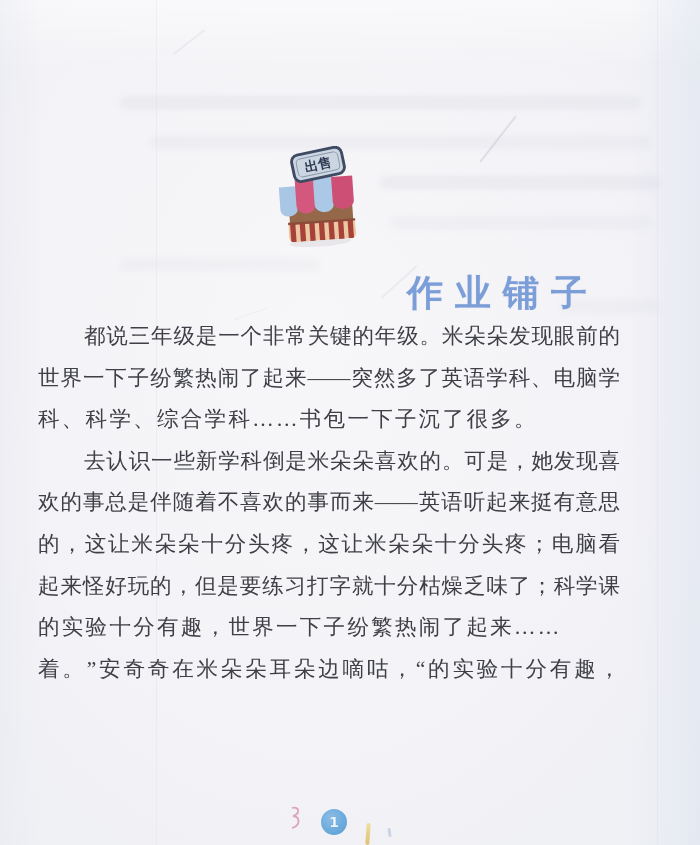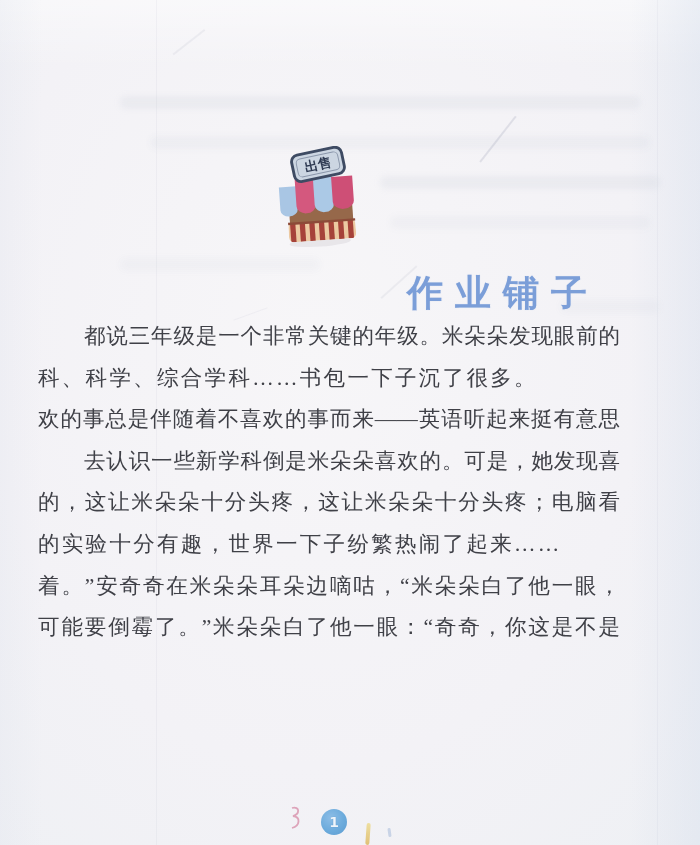--- a/index.html
+++ b/index.html
@@ -126,27 +126,28 @@
         <rect x="28.5" y="9.5" width="44" height="19" rx="4.5" fill="none" stroke="#8b97ab" stroke-width="1"></rect>
         <text x="50.5" y="24" font-size="14" font-weight="bold" fill="#2e3a52" text-anchor="middle" font-family="'DejaVu Sans','Liberation Sans',sans-serif">出售</text>
       </g>
     </g>
   </svg>
 
   <div class="title">作业铺子</div>
 
   <div class="text-block">
     <div class="line indent">都说三年级是一个非常关键的年级。米朵朵发现眼前的</div>
+    <div class="line">世界一下子纷繁热闹了起来——突然多了英语学科、电脑学</div>
     <div class="line end">科、科学、综合学科……书包一下子沉了很多。</div>
+    <div class="line indent">去认识一些新学科倒是米朵朵喜欢的。可是，她发现喜</div>
     <div class="line">欢的事总是伴随着不喜欢的事而来——英语听起来挺有意思</div>
-    <div class="line indent">去认识一些新学科倒是米朵朵喜欢的。可是，她发现喜</div>
     <div class="line">的，这让米朵朵十分头疼，这让米朵朵十分头疼；电脑看</div>
+    <div class="line">起来怪好玩的，但是要练习打字就十分枯燥乏味了；科学课</div>
     <div class="line end">的实验十分有趣，世界一下子纷繁热闹了起来……</div>
-    <div class="line">着。”安奇奇在米朵朵耳朵边嘀咕，“米朵朵白了他一眼，</div>
-    <div class="line">可能要倒霉了。”米朵朵白了他一眼：“奇奇，你这是不是</div>
+    <div class="line">着。”安奇奇在米朵朵耳朵边嘀咕，“的实验十分有趣，</div>
   </div>
 
   <svg class="pink-squiggle" width="16" height="26" viewBox="0 0 16 26">
     <path d="M4,3 C12,1 12,9 5,11 C13,12 12,21 4,23" fill="none" stroke="#d58aa5" stroke-width="1.8" opacity=".75"></path>
   </svg>
   <div class="page-circle">1</div>
   <div class="yellow-smudge"></div>
   <div class="blue-speck"></div>
 
 </div>

